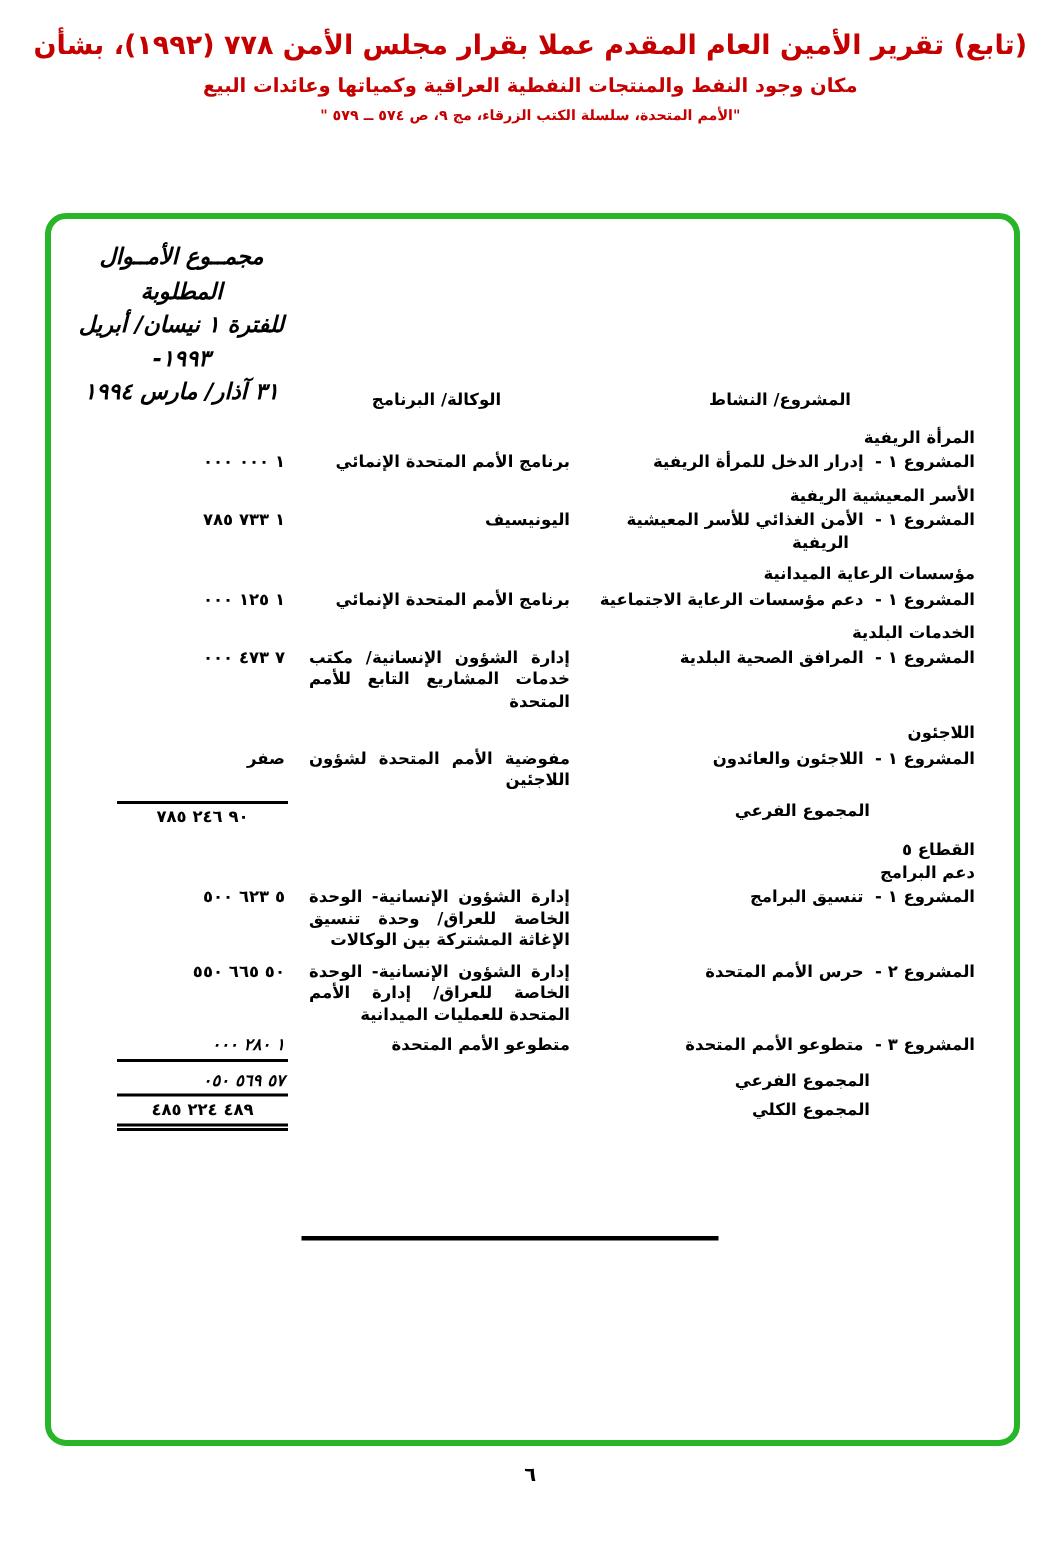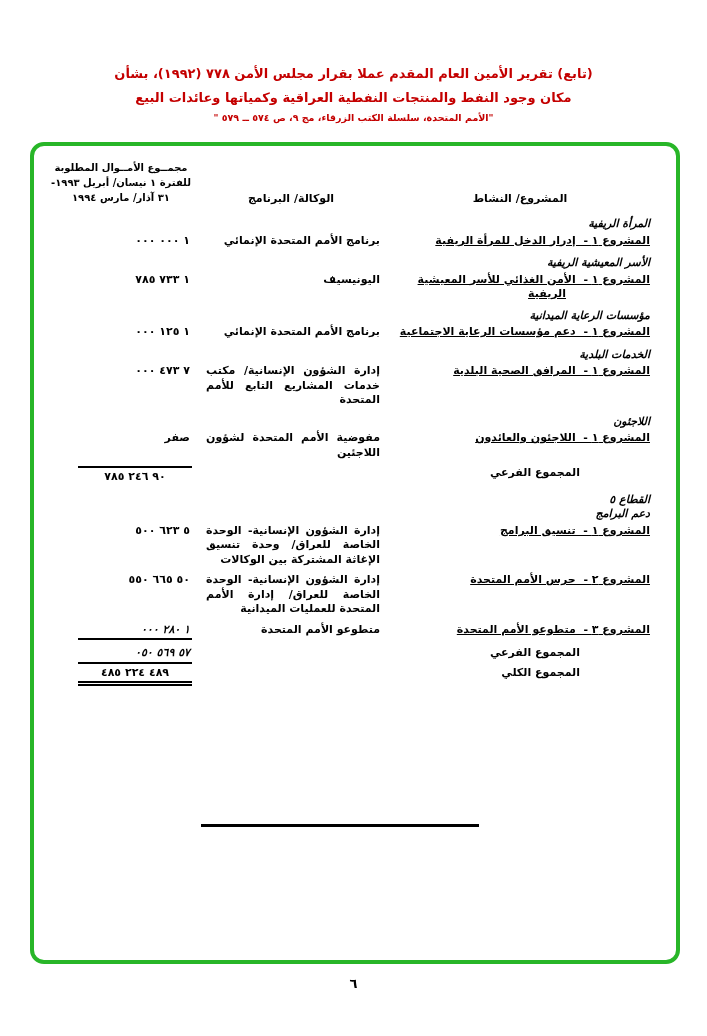--- a/index.html
+++ b/index.html
@@ -13,21 +13,21 @@
   .page { position: absolute; inset: 0; overflow: hidden; }
 
   
   .doc-header {
     direction: rtl;
     text-align: center;
     padding-top: 20px;
     color: var(--title-red, #c40000);
     font-weight: bold;
   }
-  .h-line1 { font-size: 13px; margin-bottom: 9px; margin-top: 46px; }
+  .h-line1 { font-size: 18px; margin-bottom: 9px; }
   .h-line2 { font-size: 13px; margin-bottom: 7px; }
   .h-line3 { font-size: 9.5px; }
 
   
   .green-box {
     position: absolute;
     left: 30px; top: 142px;
     width: 650px; height: 822px;
     border: 4px solid var(--frame-green, #28b628);
     border-radius: 14px;
@@ -39,37 +39,37 @@
   .tbl-head {
     display: grid;
     grid-template-columns: 260px 178px 1fr;
     column-gap: 10px;
     align-items: end;
     font-weight: bold;
     font-size: 11px;
     margin-bottom: 12px;
   }
   .th { text-align: center; }
-  .th-amount { font-size: 10px; line-height: 1.5; }
+  .th-amount { font-size: 15px; line-height: 1.5; font-style: italic; }
 
   .row {
     display: grid;
     grid-template-columns: 260px 178px 1fr;
     column-gap: 10px;
     align-items: start;
     font-size: 11px;
     font-weight: bold;
     line-height: 1.32;
     margin-bottom: 6px;
   }
   .row-section { margin-top: 7px; margin-bottom: 2px; }
   .row-subtotal, .row-total { margin-top: 1px; margin-bottom: 2px; }
 
-  .section-label { white-space: pre-line; font-style: italic; }
-  .project-label { padding-inline-start: 84px; text-indent: -84px; text-decoration: underline; }
+  .section-label { white-space: pre-line; }
+  .project-label { padding-inline-start: 84px; text-indent: -84px; }
   .total-label  { padding-inline-start: 70px; }
   .agency-label { text-align: justify; padding-inline-end: 4px; }
 
   .col-amount { text-align: right; }
   .amount-inner {
     display: inline-block;
     direction: ltr;
     unicode-bidi: isolate;
     min-width: 110px;
     text-align: right;

